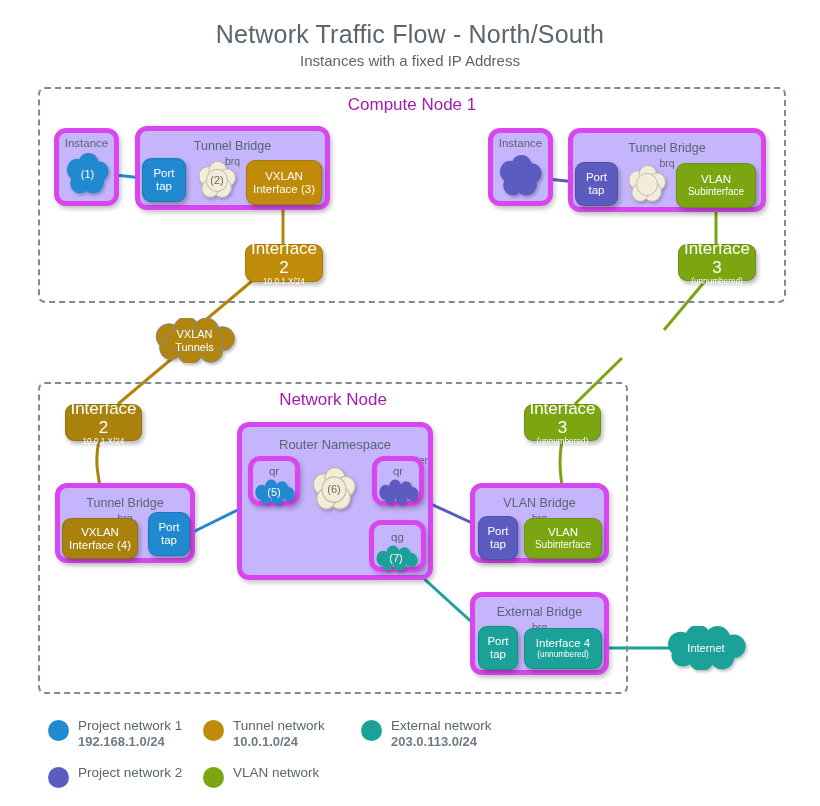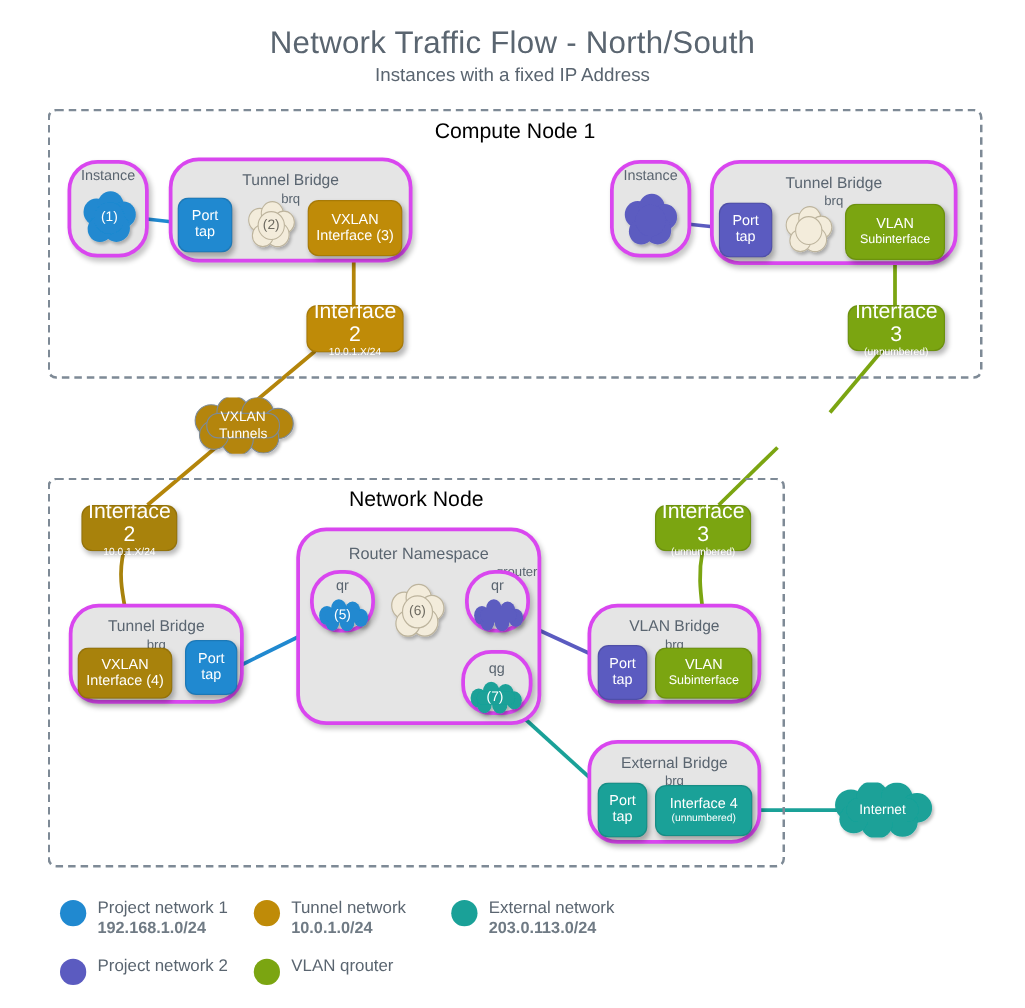--- a/index.html
+++ b/index.html
@@ -28,29 +28,29 @@
 
   
   .zone{
     position:absolute;
     border:2px dashed #7e8a96;
     border-radius:7px;
     box-sizing:border-box;
   }
   .zone-title{
     position:absolute;width:100%;text-align:center;top:6px;
-    font-size:17px;color:#000000;
+    font-size:17px;color:#a21caf;
   }
 
   
   .panel{
     position:absolute;
-    background:#e5e5e5;
-    border:3px solid #d946ef;
-    border-radius:24px;
+    background:#c4b5fd;
+    border:5px solid #d946ef;
+    border-radius:12px;
     box-sizing:border-box;
     box-shadow:2px 3px 4px rgba(0,0,0,.22);
   }
   .panel-title{
     position:absolute;left:0;width:100%;text-align:center;top:8px;
     font-size:12.5px;color:#5a6570;
   }
   .panel-sub{
     position:absolute;left:0;width:100%;text-align:center;top:24px;
     font-size:10.5px;color:#5a6570;
@@ -432,18 +432,18 @@
     </div>
     <div class="lg-item" style="left:0px;top:47px;">
       <div class="lg-dot" style="background:#5b5bc0;"></div>
       <div class="lg-txt">
         <div class="lg-name">Project network 2</div>
       </div>
     </div>
     <div class="lg-item" style="left:155px;top:47px;">
       <div class="lg-dot" style="background:#7ba511;"></div>
       <div class="lg-txt">
-        <div class="lg-name">VLAN qrouter</div>
+        <div class="lg-name">VLAN network</div>
       </div>
     </div>
   </div>
 
 </div>
 
 </body></html>

